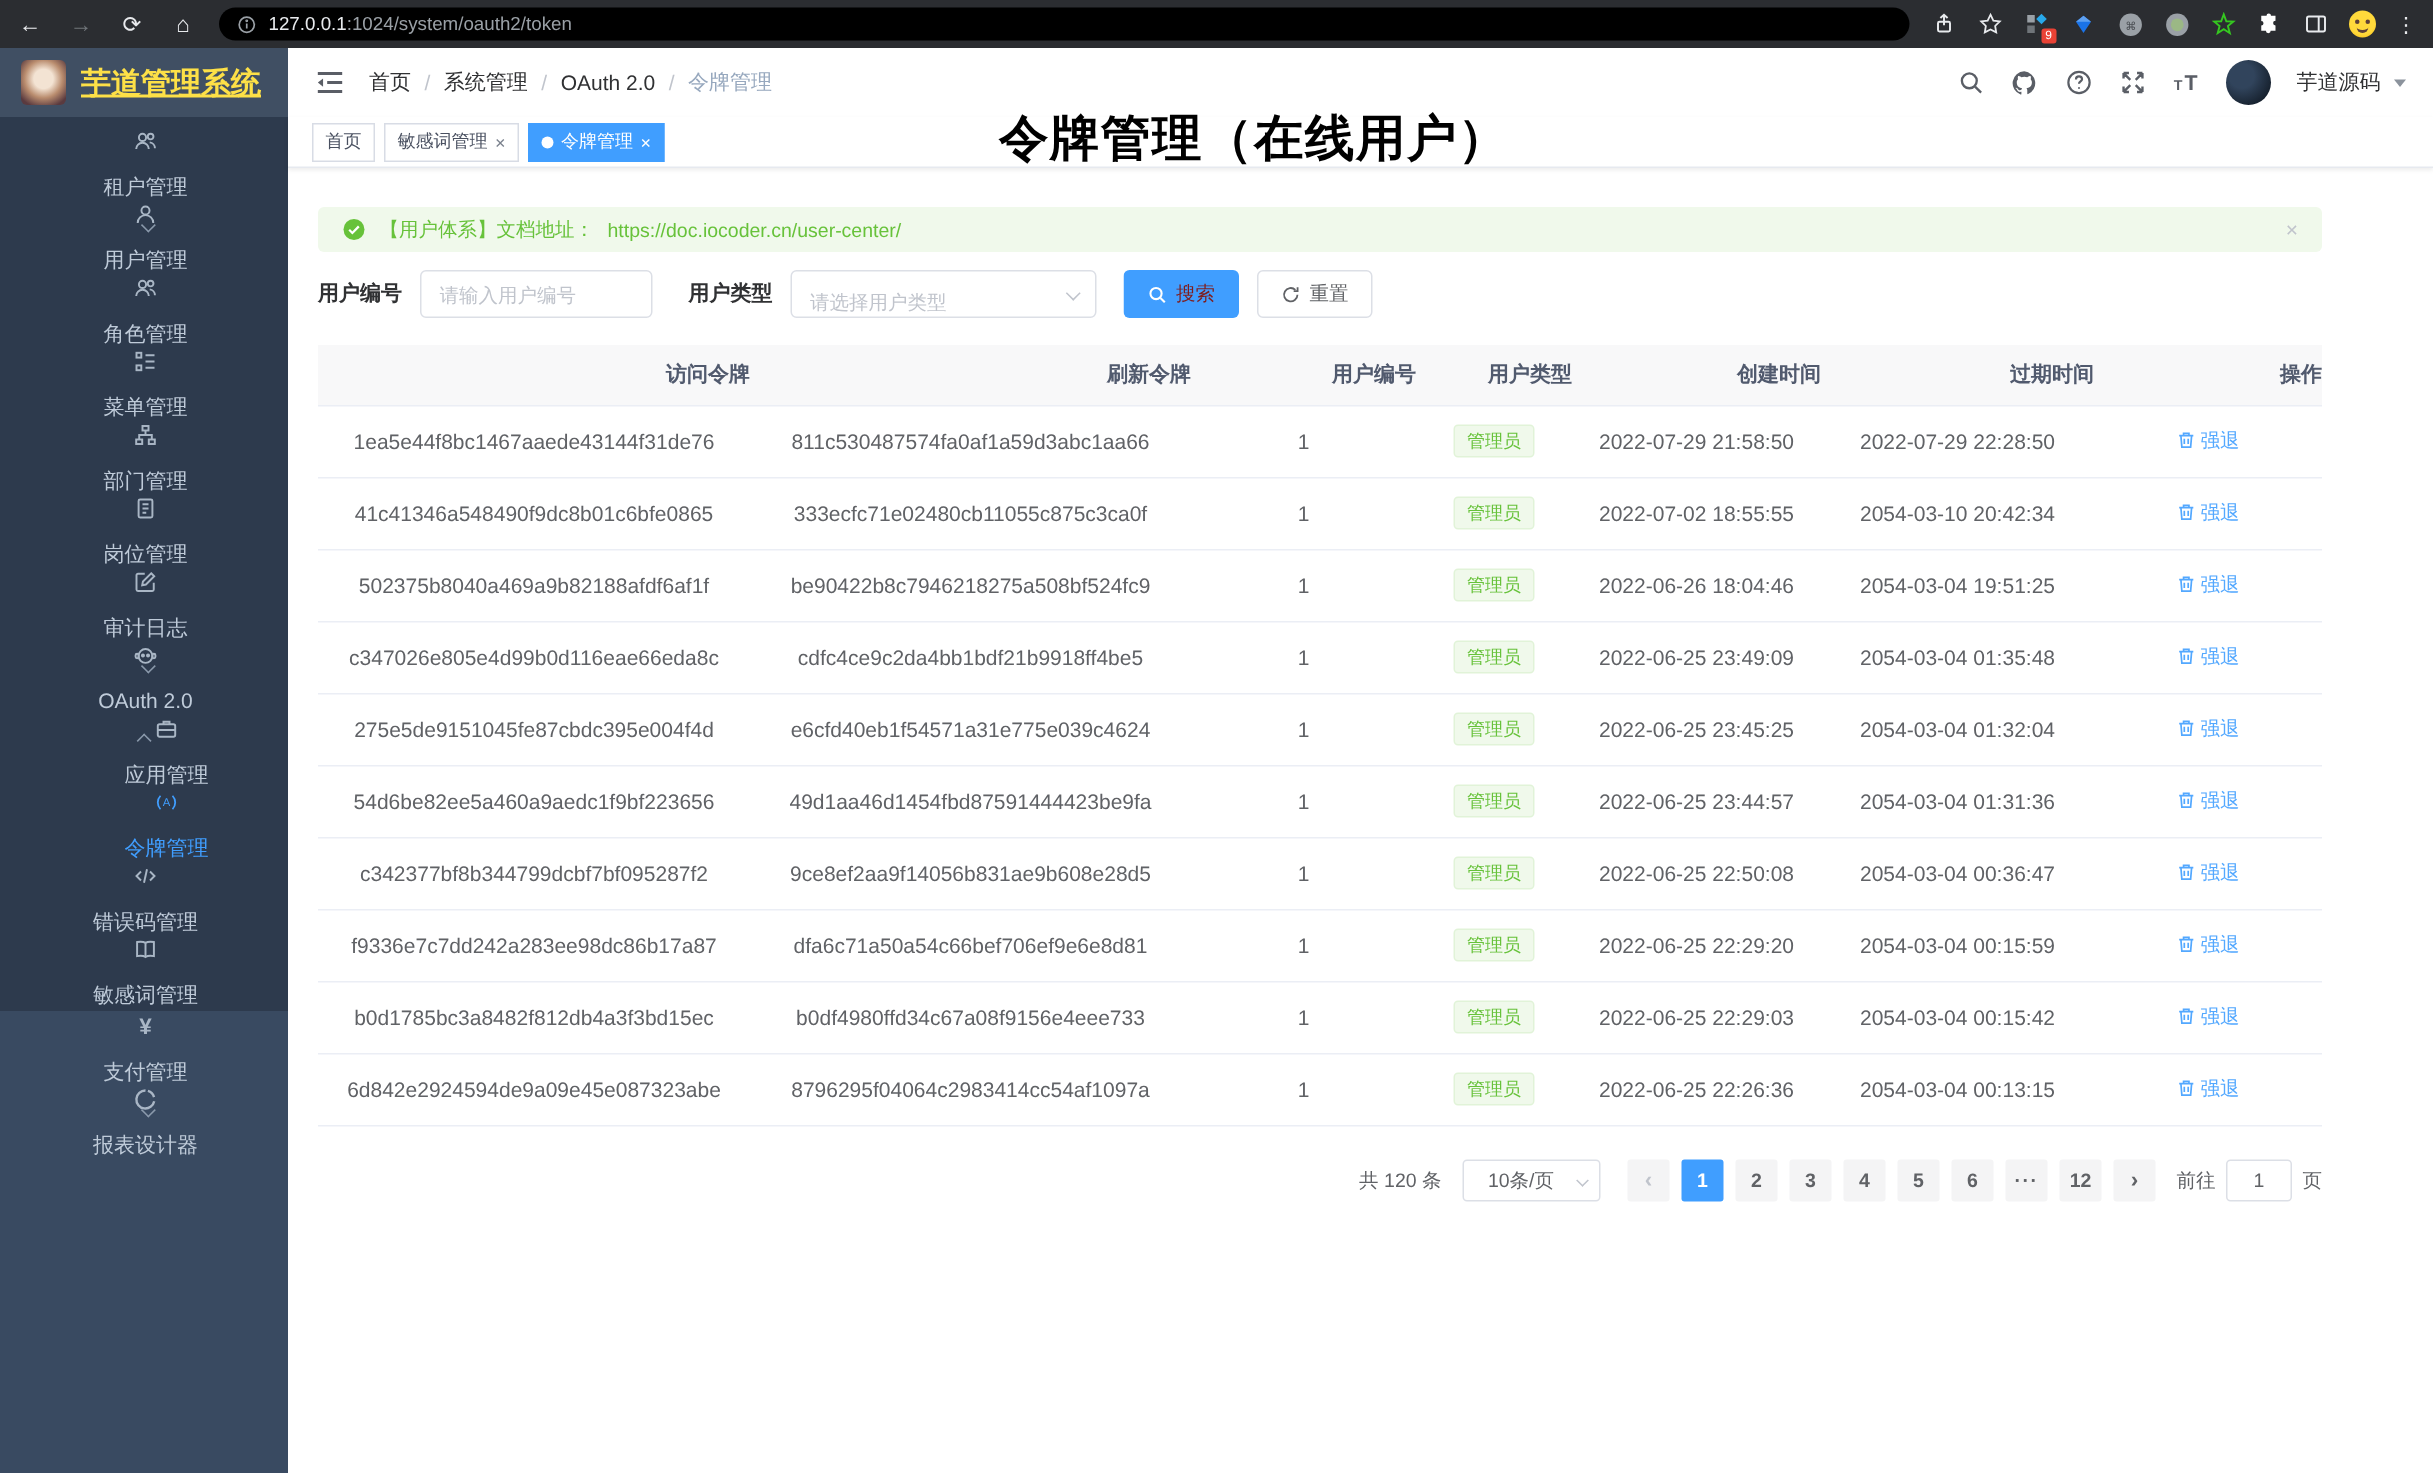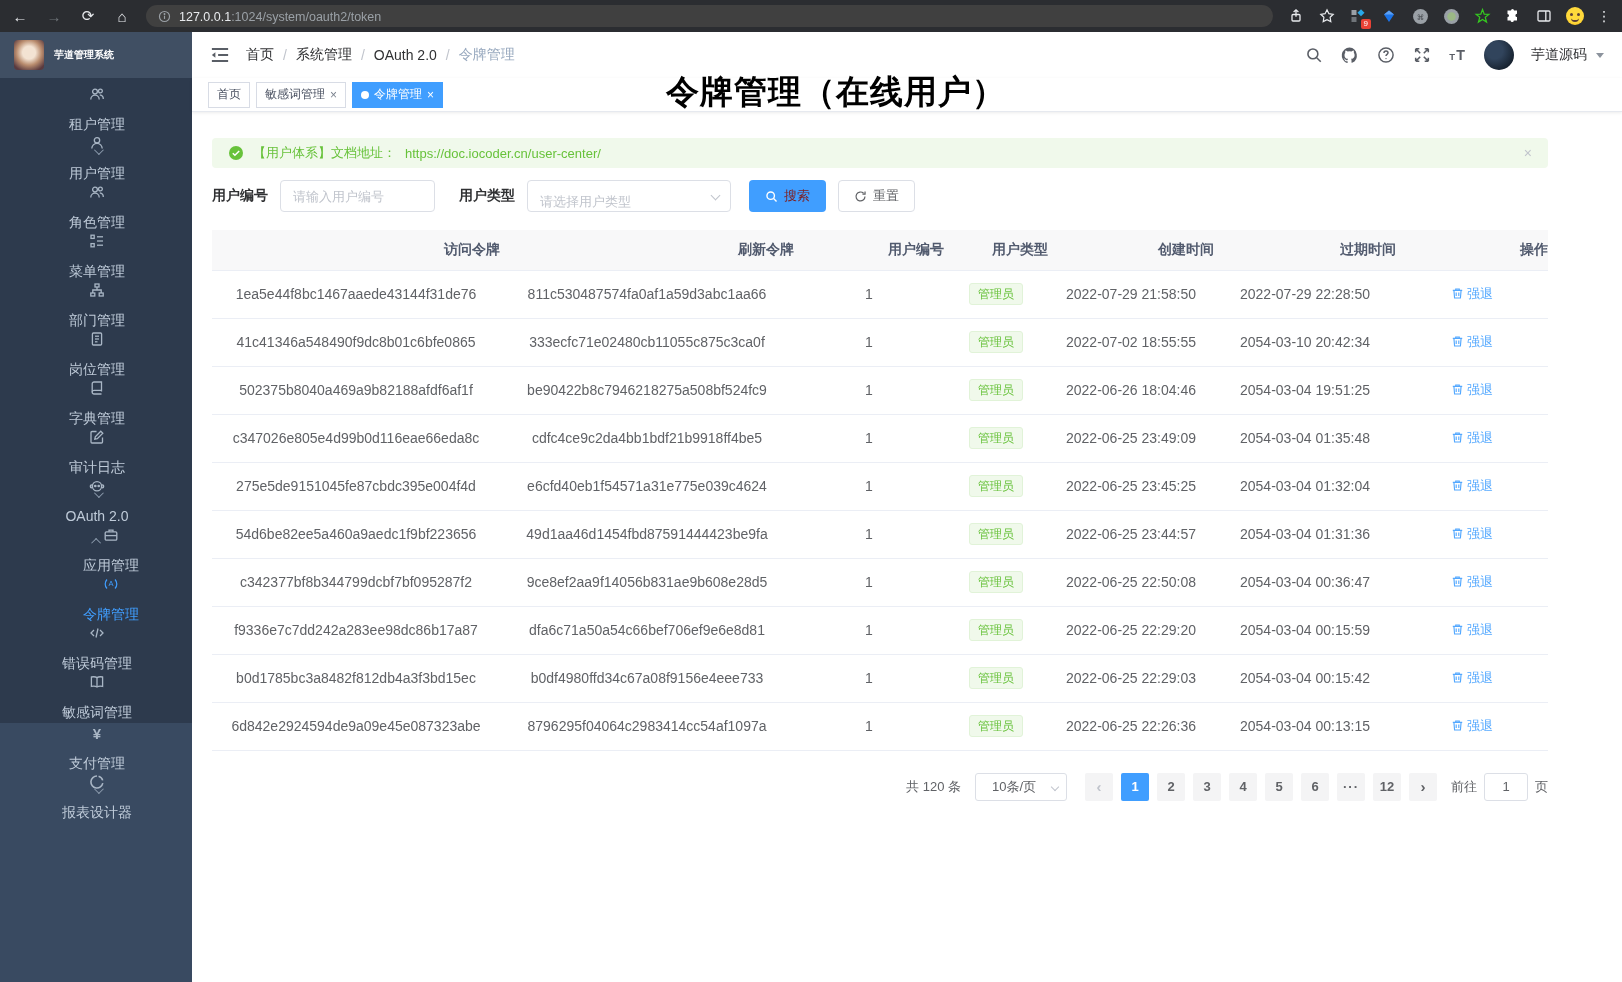--- a/index.html
+++ b/index.html
@@ -5,21 +5,21 @@
   * { margin:0; padding:0; box-sizing:border-box; }
   html,body { width:1622px; height:982px; overflow:hidden; background:#fff;
     font-family:"Liberation Sans", sans-serif; }
   body { position:relative; }
 
   
   .chrome { height:32px; background:#2b2d31; display:flex; align-items:center;
     padding:0 10px; gap:14px; }
   .chrome .navbtn { color:#e8eaed; font-size:15px; width:20px; text-align:center; cursor:pointer; }
   .chrome .navbtn.dim { color:#70757a; }
-  .urlpill { flex:1; height:22px; background:#404040; border-radius:11px; display:flex;
+  .urlpill { flex:1; height:22px; background:#000000; border-radius:11px; display:flex;
     align-items:center; padding:0 12px; gap:8px; }
   .urlpill .host { color:#e8eaed; font-size:12.5px; }
   .urlpill .path { color:#9aa0a6; font-size:12.5px; }
   .chrome-right { display:flex; align-items:center; gap:13px; }
   .ext { position:relative; width:18px; height:18px; display:flex; align-items:center; justify-content:center; }
   .ext .badge9 { position:absolute; right:-4px; bottom:-4px; background:#e94235; color:#fff;
     font-size:8px; padding:1px 3px; border-radius:2px; line-height:1; }
   .emoji-face { width:18px; height:18px; border-radius:50%; background:radial-gradient(circle at 50% 40%, #ffd93b 60%, #f5b50c); position:relative; }
   .emoji-face i { position:absolute; width:3px; height:3px; background:#5d4037; border-radius:50%; top:6px; }
   .emoji-face i.l{left:4px} .emoji-face i.r{right:4px}
@@ -28,21 +28,21 @@
   .dots3 { color:#e8eaed; font-size:14px; letter-spacing:1px; }
 
   
   .app { display:flex; height:950px; }
 
   
   .sidebar { width:192px; background:#2d3a4d; display:flex; flex-direction:column; flex-shrink:0; }
   .logo-band { height:46px; background:#404f63; display:flex; align-items:center; padding:0 14px; gap:10px; }
   .logo-img { width:30px; height:30px; border-radius:4px;
     background:radial-gradient(circle at 50% 42%, #f3e3d3 28%, #b98c6e 55%, #5a3a3f 85%); }
-  .logo-title { color:#ffffff; font-size:10px; font-weight:bold; }
+  .logo-title { color:#fde047; font-size:20px; font-weight:bold;text-decoration:underline; }
   .menu { padding-top:8px; }
   .m-item { height:49px; display:flex; align-items:center; padding:0 18px 0 20px; gap:14px;
     color:#bfcbd9; font-size:14px; cursor:pointer;flex-direction:column; }
   .m-item .ic { width:16px; height:16px; flex-shrink:0; color:#a9b6c5; display:flex; align-items:center; justify-content:center; }
   .m-item .lbl { flex:1; white-space:nowrap; }
   .m-item.sub { padding-left:48px; }
   .m-item.active { color:#409eff; }
   .m-item.active .ic { color:#409eff; }
   .chev { width:7px; height:7px; border-right:1.4px solid #8a99ab; border-bottom:1.4px solid #8a99ab; flex-shrink:0; }
   .chev.down { transform:rotate(45deg) translateY(-2px); }
@@ -292,29 +292,20 @@
       <div class="m-item">
         <span class="ic">
             <svg width="16" height="16" viewBox="0 0 16 16" fill="none" stroke="currentColor" stroke-width="1.3">
               <rect x="3.4" y="2" width="9.2" height="12" rx="1"></rect>
               <line x1="6" y1="5.2" x2="10" y2="5.2"></line>
               <line x1="6" y1="8" x2="10" y2="8"></line>
               <line x1="6" y1="10.8" x2="8.5" y2="10.8"></line>
             </svg>
           </span>
         <span class="lbl">岗位管理</span>
-      </div>
-      <div class="m-item">
-        <span class="ic">
-            <svg width="16" height="16" viewBox="0 0 16 16" fill="none" stroke="currentColor" stroke-width="1.3">
-              <path d="M12.5 14H5a1.8 1.8 0 0 1-1.8-1.8V3.8A1.8 1.8 0 0 1 5 2h7.5v9.5"></path>
-              <path d="M3.2 12.2c0-1 .8-1.8 1.8-1.8h7.5"></path>
-            </svg>
-          </span>
-        <span class="lbl">字典管理</span>
       </div>
       <div class="m-item">
         <span class="ic">
             <svg width="16" height="16" viewBox="0 0 16 16" fill="none" stroke="currentColor" stroke-width="1.3">
               <path d="M13.5 8.5V13a1 1 0 0 1-1 1H3a1 1 0 0 1-1-1V3.5a1 1 0 0 1 1-1h4.5"></path>
               <path d="M11.8 2.2l2 2L8.3 9.7l-2.5.5.5-2.5z"></path>
             </svg>
           </span>
         <span class="lbl">审计日志</span>
         <span class="chev down"></span>

